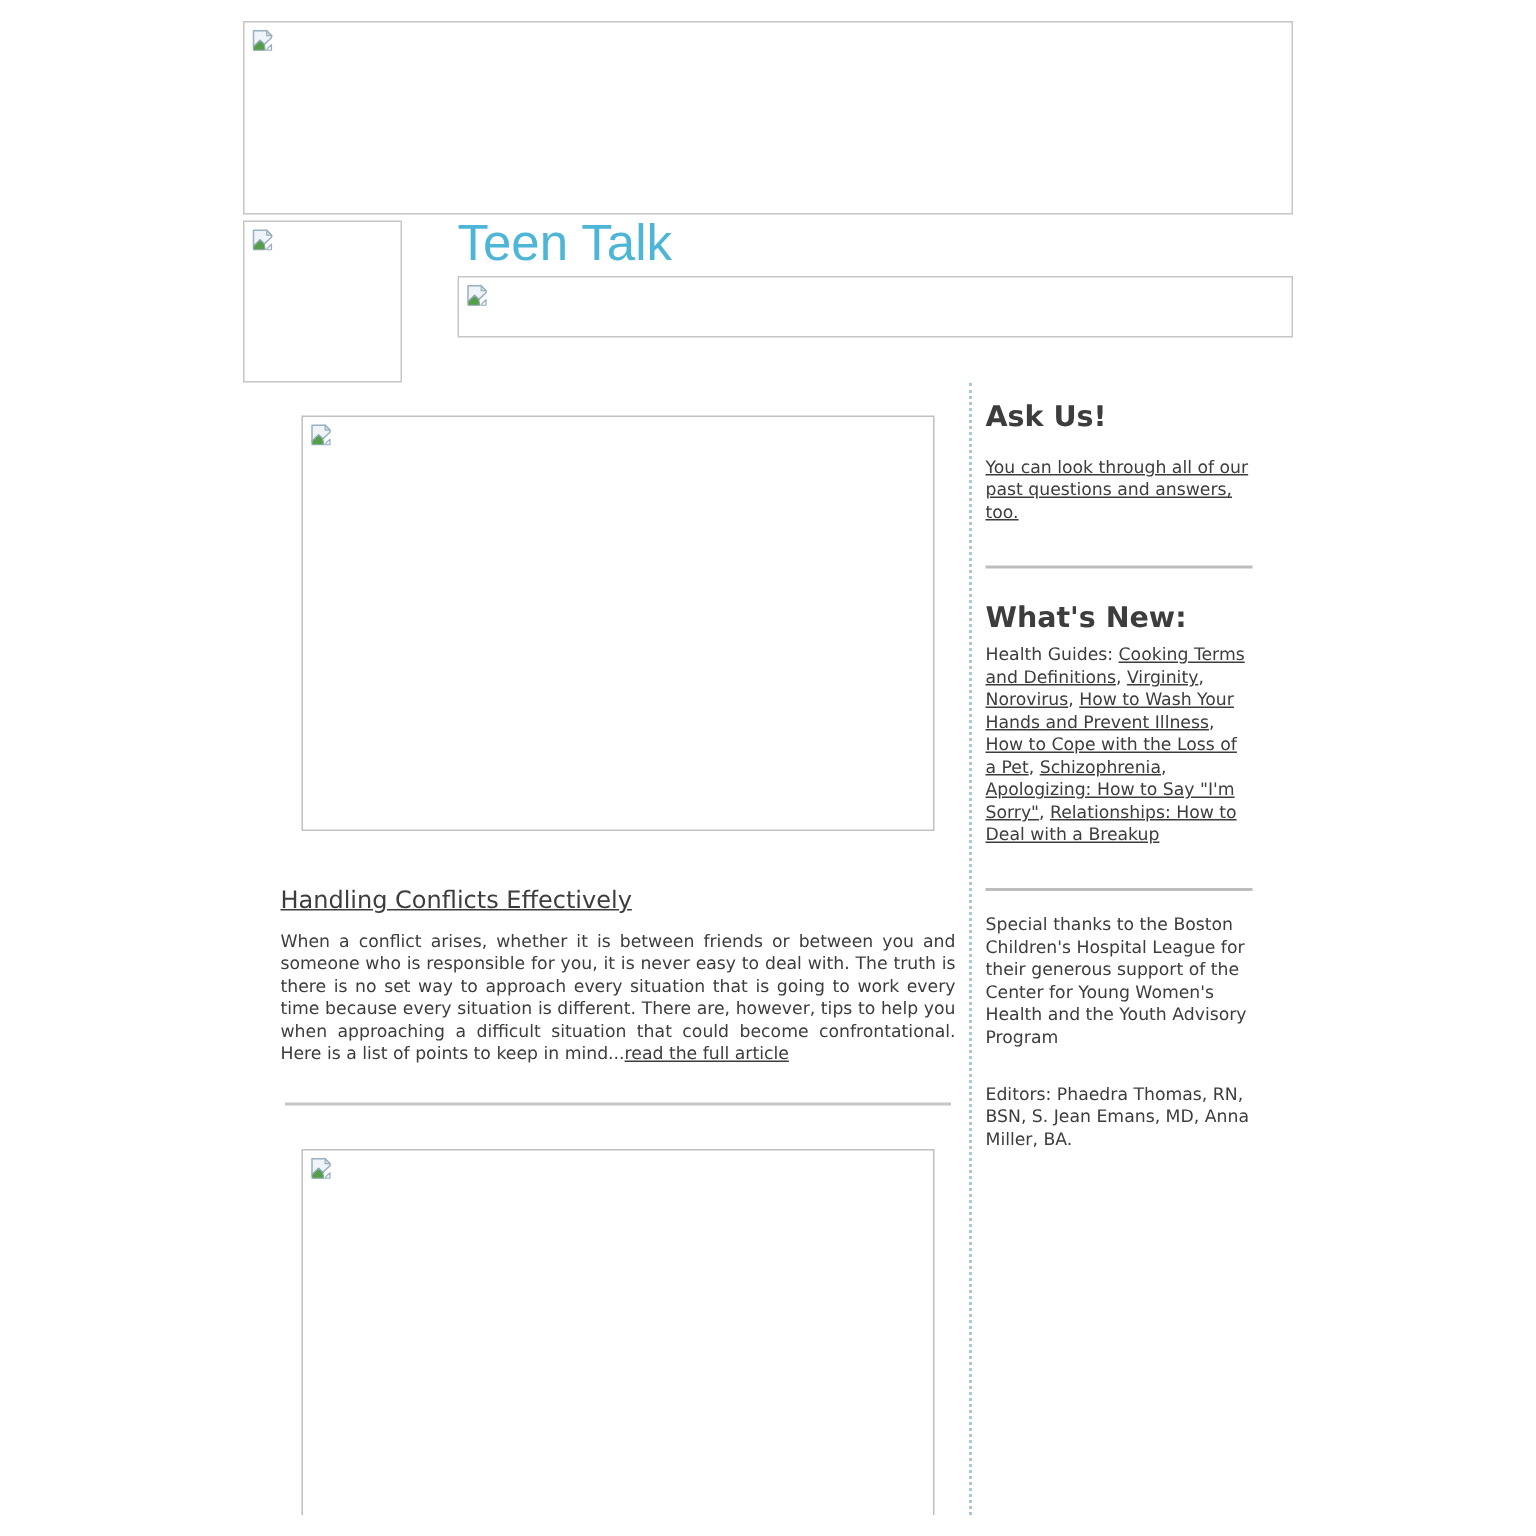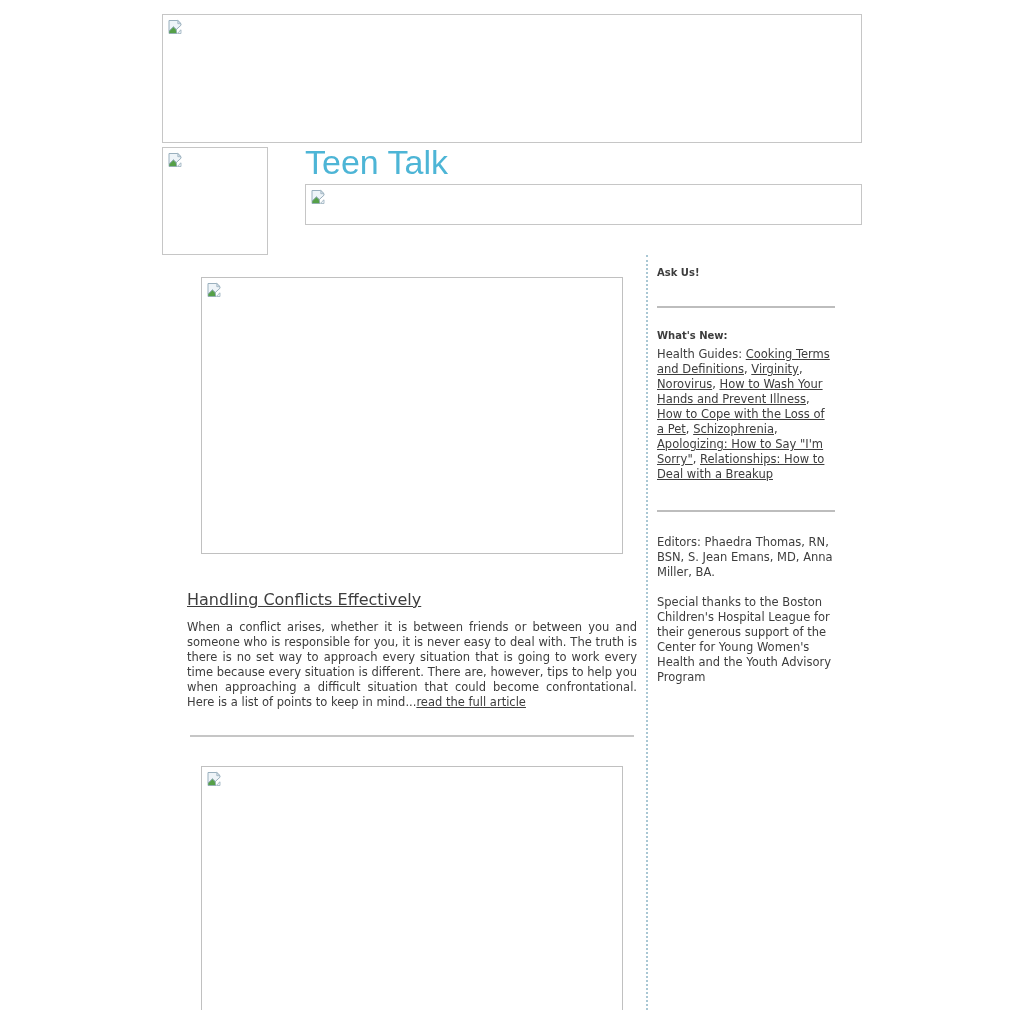--- a/index.html
+++ b/index.html
@@ -33,21 +33,21 @@
   .main-row { display: flex; align-items: stretch; min-height: 766px; }
   .content-col { width: 484px; flex: none; padding: 22px 9px 0 25px; }
   .img-box { width: 422px; border: 1px solid #c0c0c0; position: relative; margin: 0 auto; background: #fff; }
   .img-box.first { height: 277px; }
   .img-box.second { height: 380px; margin-top: 29px; }
   .article-heading { font-size: 16px; font-weight: normal; text-decoration: underline; margin: 36px 0 0 0; }
   .article-body { font-size: 11.5px; line-height: 15px; text-align: justify; margin: 11px 0 18px 0; }
   .main-hr { border: 0; border-top: 2px solid #c6c6c6; margin: 25px 3px 0 3px; }
 
   .sidebar { flex: 1; min-width: 0; border-left: 2px dotted #a9c7d4; padding: 12px 27px 0 9px; }
-  .sb-heading { font-size: 10px; font-weight: bold; margin: 0 0 6px 0; }
+  .sb-heading { font-size: 19px; font-weight: bold; margin: 0 0 6px 0; }
   .sb-text { font-size: 11.5px; line-height: 15px; margin: 0; }
   .mt15 { margin-top: 15px; }
   .sb-hr { height: 2px; background: #bdbdbd; border: 0; margin: 28px 0 0 0; }
   .mb22 { margin-bottom: 22px; }
   .mt23 { margin-top: 23px; }
 </style>
 </head>
 <body>
 
 <svg width="0" height="0" style="position:absolute">
@@ -100,26 +100,27 @@
       <div class="img-box second">
         <svg class="bimg">
             <use href="#bi"></use>
           </svg>
       </div>
     </div>
 
     <div class="sidebar">
 
       <h3 class="sb-heading">Ask Us!</h3>
+      <p class="sb-text mt15"><a class="lnk">You can look through all of our past questions and answers, too.</a></p>
 
       <hr class="sb-hr mb22">
 
       <h3 class="sb-heading">What's New:</h3>
       <p class="sb-text"><span>Health Guides: </span><a class="lnk">Cooking Terms and Definitions</a><span>, </span><a class="lnk">Virginity</a><span>, </span><a class="lnk">Norovirus</a><span>, </span><a class="lnk">How to Wash Your Hands and Prevent Illness</a><span>, </span><a class="lnk">How to Cope with the Loss of a Pet</a><span>, </span><a class="lnk">Schizophrenia</a><span>, </span><a class="lnk">Apologizing: How to Say "I'm Sorry"</a><span>, </span><a class="lnk">Relationships: How to Deal with a Breakup</a></p>
 
       <hr class="sb-hr">
 
+      <p class="sb-text mt15">Special thanks to the Boston Children's Hospital League for their generous support of the Center for Young Women's Health and the Youth Advisory Program</p>
       <p class="sb-text mt23">Editors: Phaedra Thomas, RN, BSN, S. Jean Emans, MD, Anna Miller, BA.</p>
-      <p class="sb-text mt15">Special thanks to the Boston Children's Hospital League for their generous support of the Center for Young Women's Health and the Youth Advisory Program</p>
 
     </div>
   </div>
 </div>
 
 </body></html>

